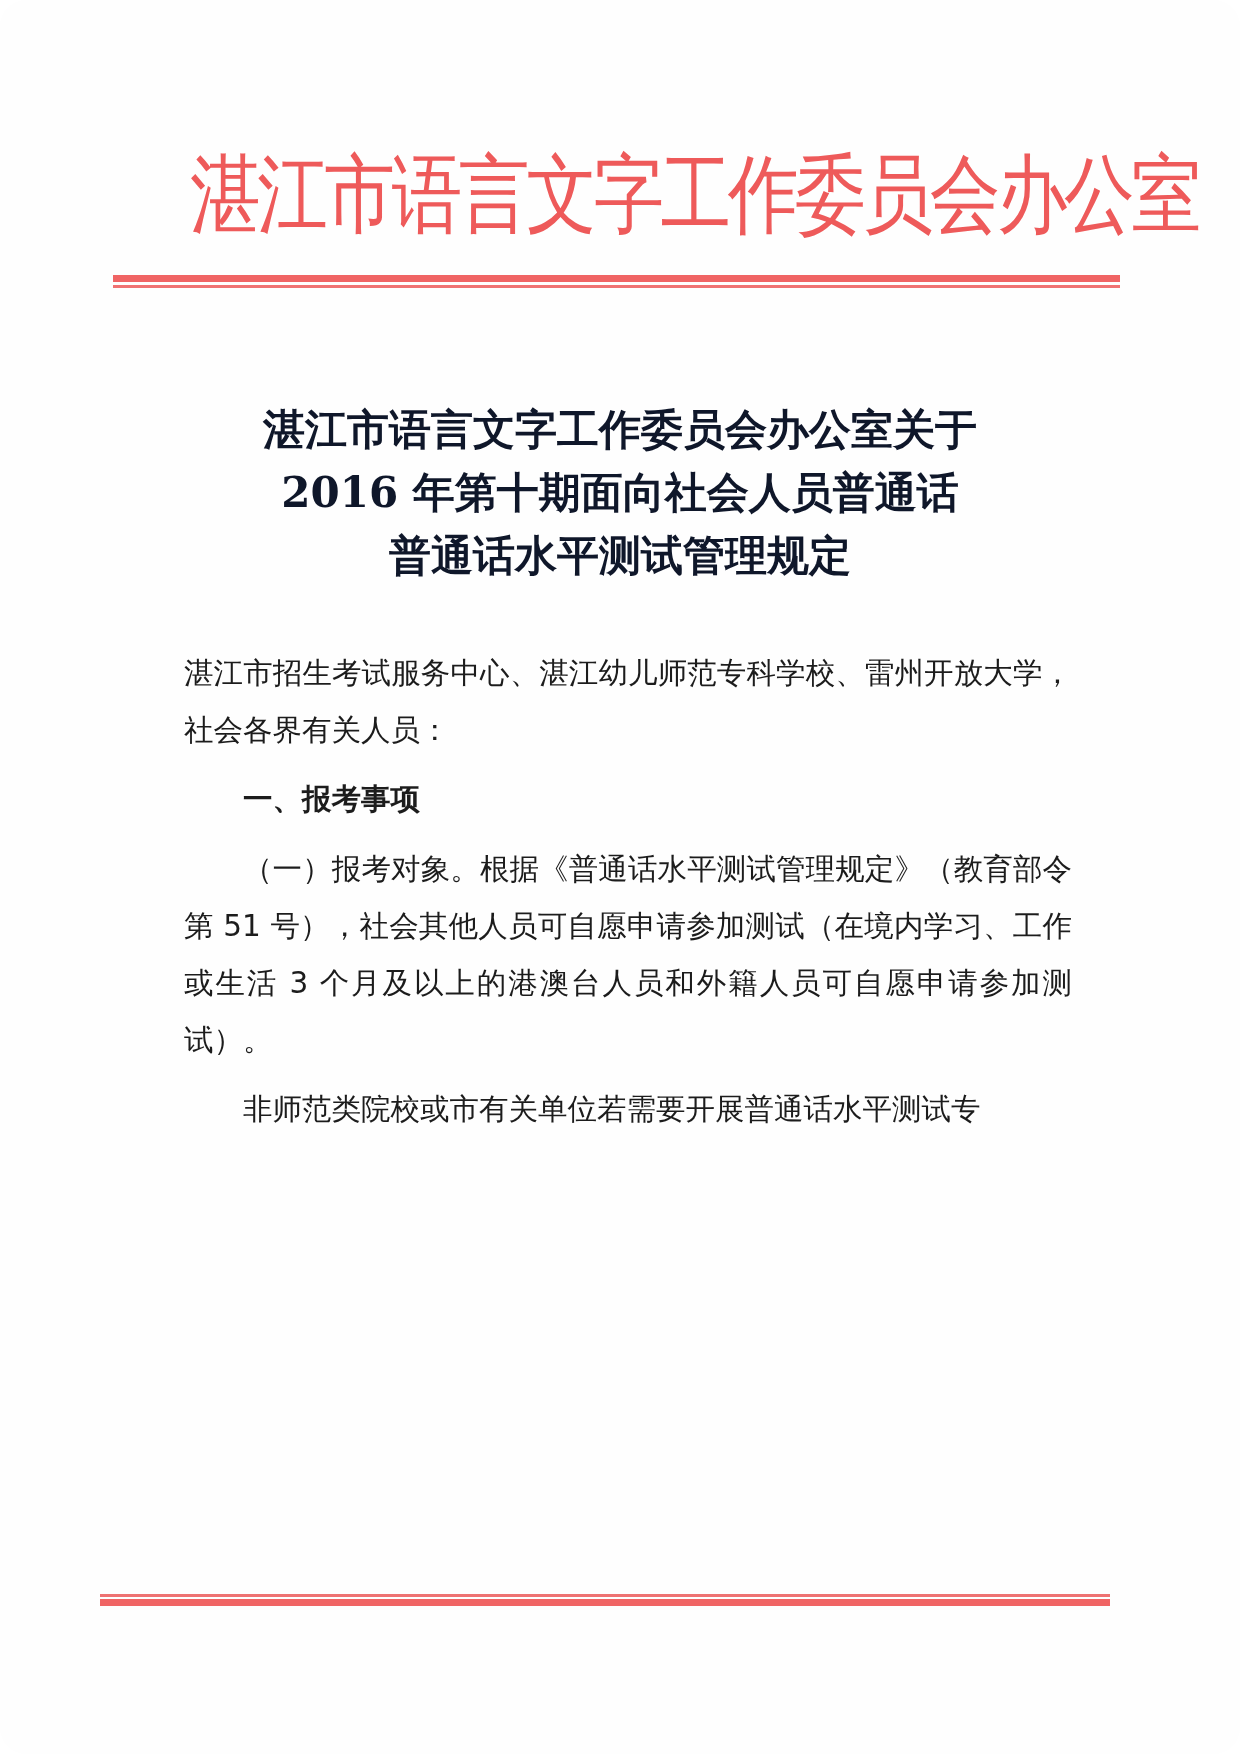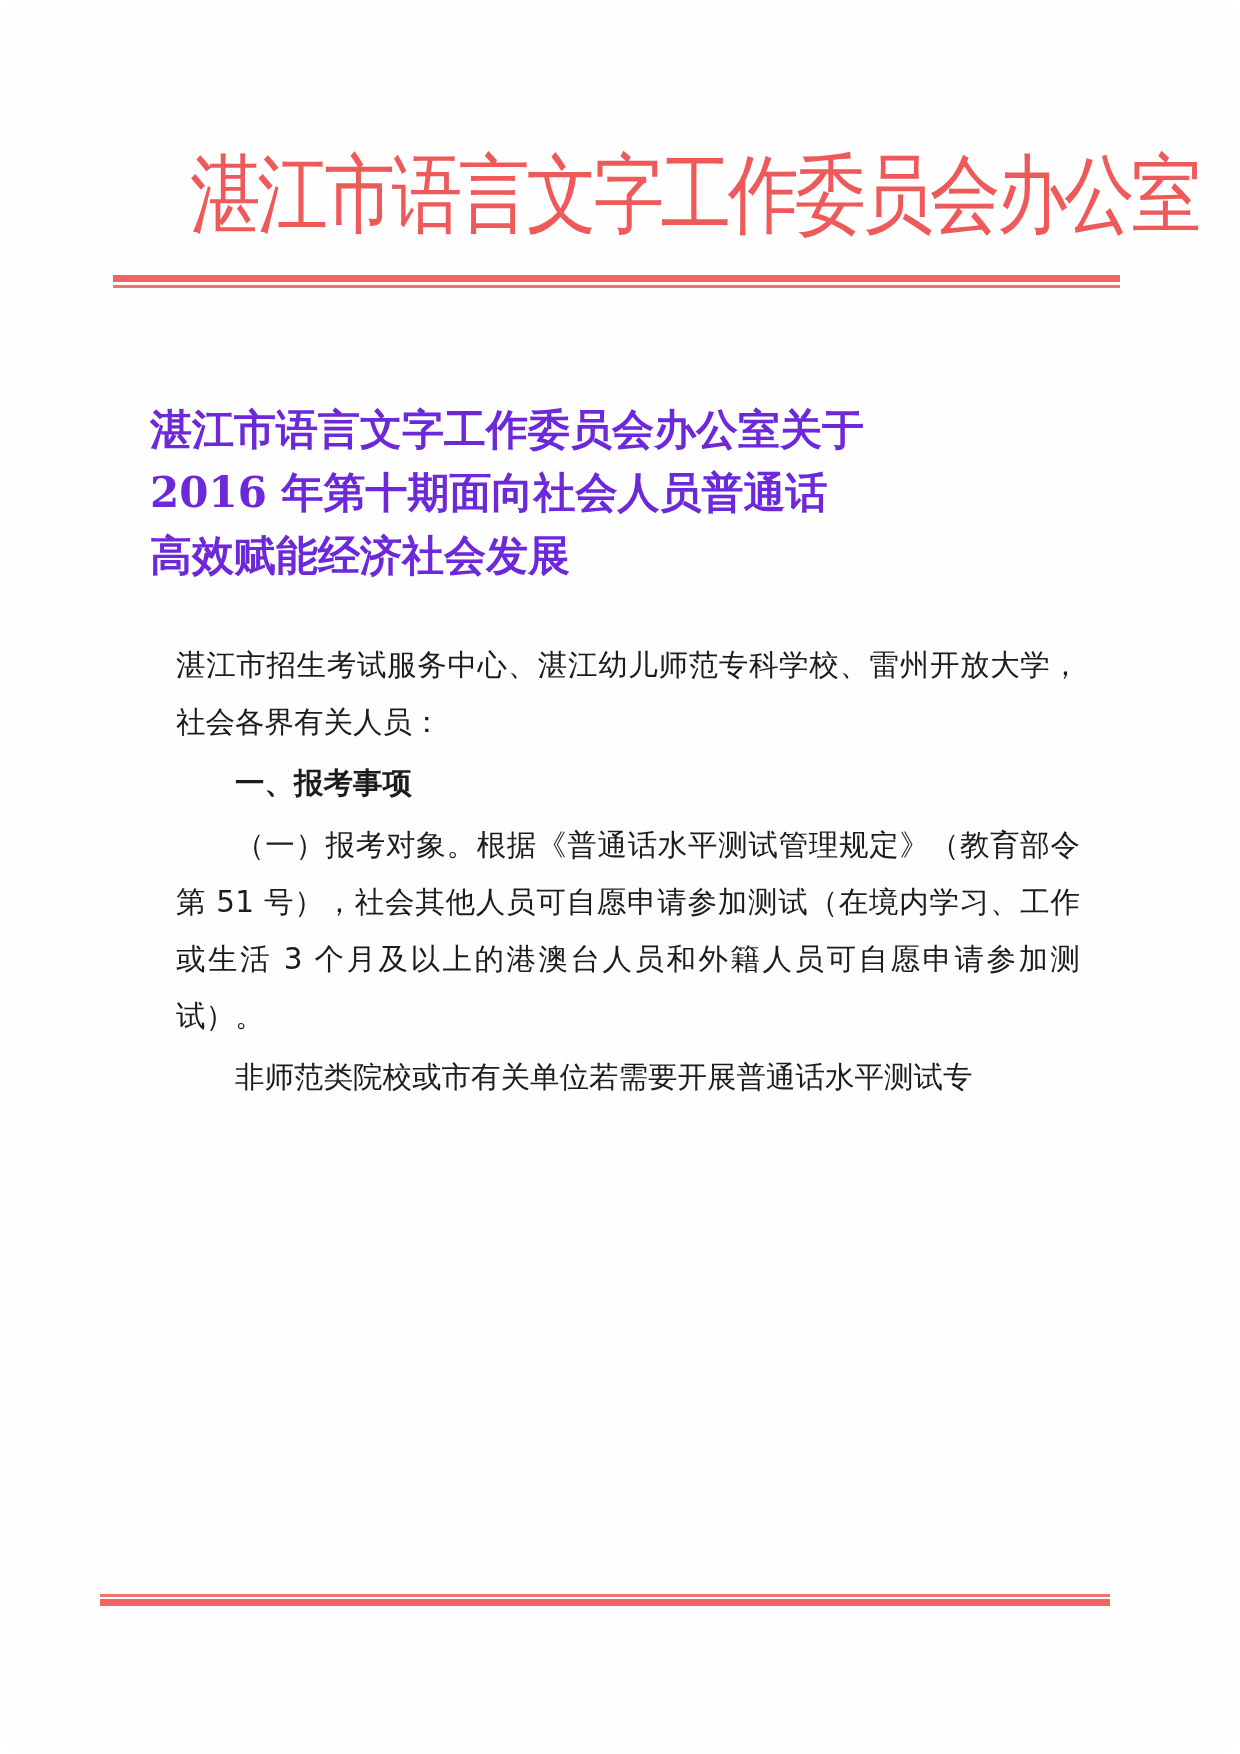--- a/index.html
+++ b/index.html
@@ -66,61 +66,62 @@
       top: 1599px;
       width: 1010px;
       height: 7px;
       background: #f06464;
     }
     .doc-title {
       position: absolute;
       left: 150px;
       top: 398px;
       width: 940px;
+      text-align: center;
       font-family: "DejaVu Serif", "Liberation Serif", serif;
       font-weight: bold;
       font-size: 42px;
       line-height: 63px;
-      color: #6d28d9;
+      color: #0f172a;
     }
     .doc-title div { white-space: nowrap; }
     .body-text {
       position: absolute;
       left: 172px;
       top: 633px;
       width: 912px;
       font-family: "DejaVu Sans", "Liberation Sans", sans-serif;
       font-size: 29.5px;
       line-height: 57.2px;
       color: #1c1c1c;
       text-align: justify;
       text-align-last: left;
     }
-    .para { margin: 4px; }
+    .para { margin: 12px; }
     .indent { text-indent: 2em; }
     .heading-1 {
       font-family: Liberation Serif, serif;
       font-weight: bold;
       text-indent: 2em;
     }
   </style>
 </head>
 <body>
 
 <div class="page">
 
   <div class="masthead">湛江市语言文字工作委员会办公室</div>
 
   <div class="rule-top-thick"></div>
   <div class="rule-top-thin"></div>
 
   <div class="doc-title">
     <div>湛江市语言文字工作委员会办公室关于</div>
     <div>2016 年第十期面向社会人员普通话</div>
-    <div>高效赋能经济社会发展</div>
+    <div>普通话水平测试管理规定</div>
   </div>
 
   <div class="body-text">
     <p class="para">湛江市招生考试服务中心、湛江幼儿师范专科学校、雷州开放大学，社会各界有关人员：</p>
     <p class="para heading-1">一、报考事项</p>
     <p class="para indent">（一）报考对象。根据《普通话水平测试管理规定》（教育部令第 51 号），社会其他人员可自愿申请参加测试（在境内学习、工作或生活 3 个月及以上的港澳台人员和外籍人员可自愿申请参加测试）。</p>
     <p class="para indent">非师范类院校或市有关单位若需要开展普通话水平测试专</p>
   </div>
 
   <div class="rule-bottom-thin"></div>

